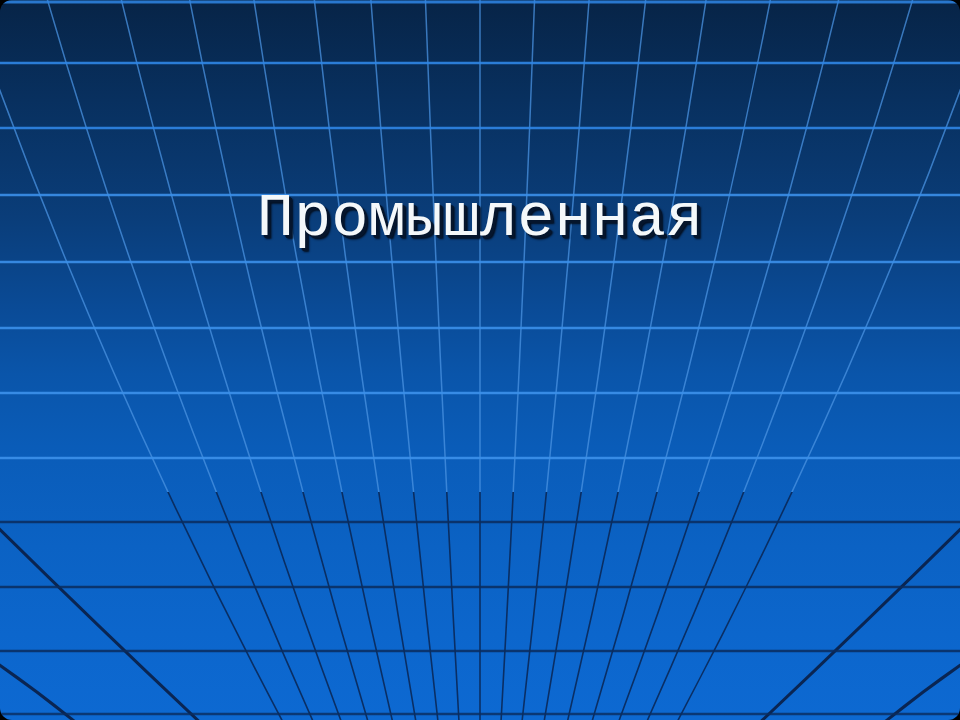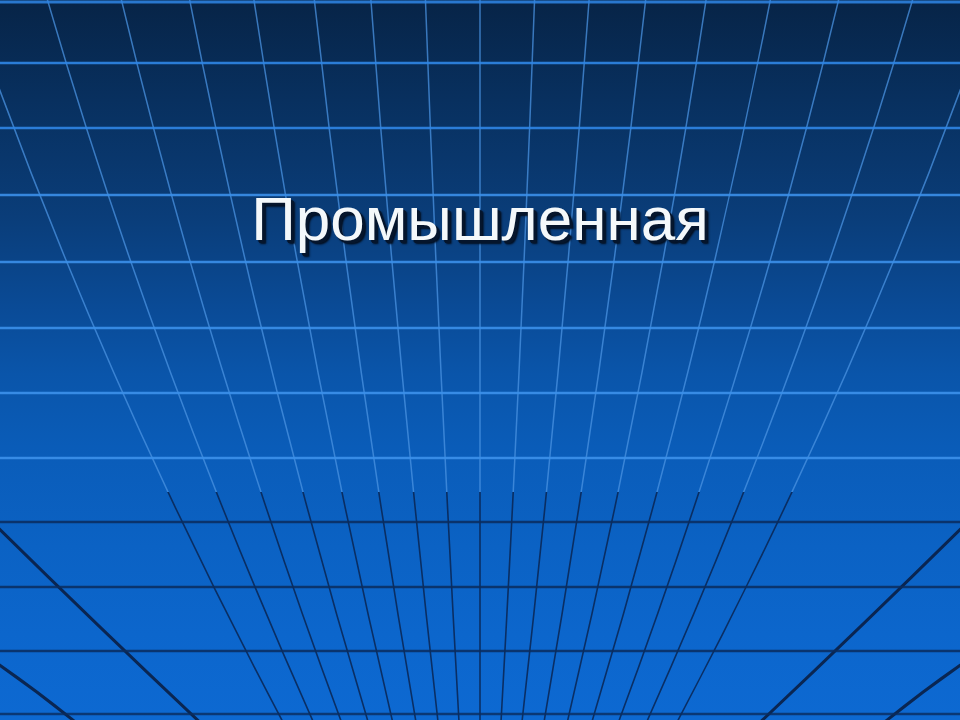--- a/index.html
+++ b/index.html
@@ -6,31 +6,32 @@
     margin: 0;
     padding: 0;
     background: #000;
   }
 
   #slide {
     position: relative;
     width: 960px;
     height: 720px;
     overflow: hidden;
-    font-family: Liberation Sans, sans-serif;
+    font-family: Liberation Mono, monospace;
     background: linear-gradient(to bottom,
         #072447 0%,
         #08305f 14%,
         #0a3d79 30%,
         #0a4b97 43%,
         #0a55aa 52%,
         #0a5cb8 62%,
         #0b62c4 76%,
         #0c66cc 88%,
         #0d69d2 100%);
+    border-radius: 12px;
   }
 
   
   #globe-grid {
     position: absolute;
     inset: 0;
     width: 960px;
     height: 720px;
     display: block;
   }

